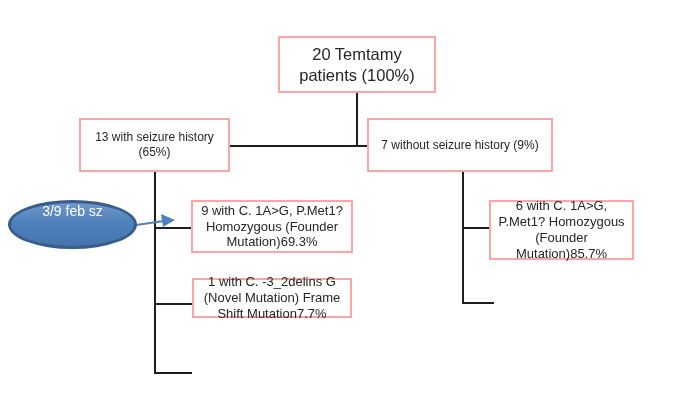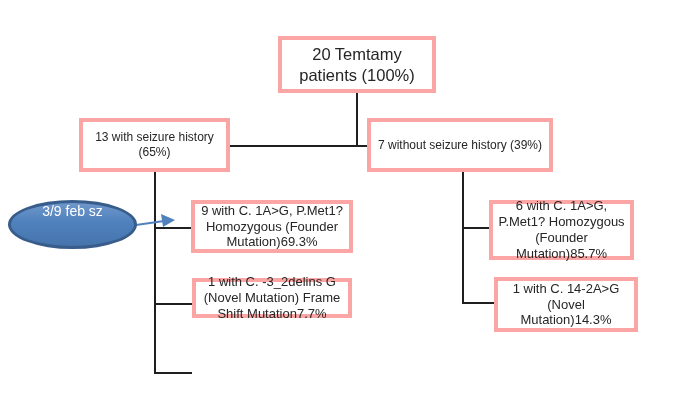--- a/index.html
+++ b/index.html
@@ -8,21 +8,21 @@
     width:684px;height:412px;
     background:#ffffff;
     font-family:"Liberation Sans", sans-serif;
     overflow:hidden;
   }
   .connector-layer{position:absolute;left:0;top:0;width:684px;height:412px;}
   .fbox{
     position:absolute;
     box-sizing:border-box;
     background:#ffffff;
-    border:4px solid #fca5a5;
+    border:2px solid #fca5a5;
     display:flex;align-items:center;justify-content:center;
     text-align:center;
     color:#262626;
     padding:1px 2px;
     line-height:1.22;
   }
   .root-box{left:278px;top:36px;width:158px;height:57px;font-size:16.5px;}
   .branch-box{font-size:12px;}
   .branch-left{left:79px;top:118px;width:151px;height:54px;}
   .branch-right{left:367px;top:118px;width:186px;height:54px;}
@@ -70,37 +70,34 @@
 
   <div class="fbox root-box">
     <span>20 Temtamy patients (100%)</span>
   </div>
 
   <div class="fbox branch-box branch-left">
     <span>13 with seizure history (65%)</span>
   </div>
 
   <div class="fbox branch-box branch-right">
-    <span>7 without seizure history (39%)</span>
+    <span>7 without seizure history (9%)</span>
   </div>
 
   <div class="fbox leaf-box leaf-l1">
     <span>9 with C. 1A&gt;G, P.Met1? Homozygous (Founder Mutation)69.3%</span>
   </div>
 
   <div class="fbox leaf-box leaf-l2">
     <span>1 with C. -3_2delins G (Novel Mutation) Frame Shift Mutation7.7%</span>
   </div>
 
 
   <div class="fbox leaf-box leaf-r1">
     <span>6 with C. 1A&gt;G, P.Met1? Homozygous (Founder Mutation)85.7%</span>
   </div>
 
-  <div class="fbox leaf-box leaf-r2">
-    <span>1 with C. 14-2A&gt;G (Novel Mutation)14.3%</span>
-  </div>
 
   <div class="callout">
     <span>3/9 feb sz</span>
   </div>
 
 </div>
 
 </body></html>

